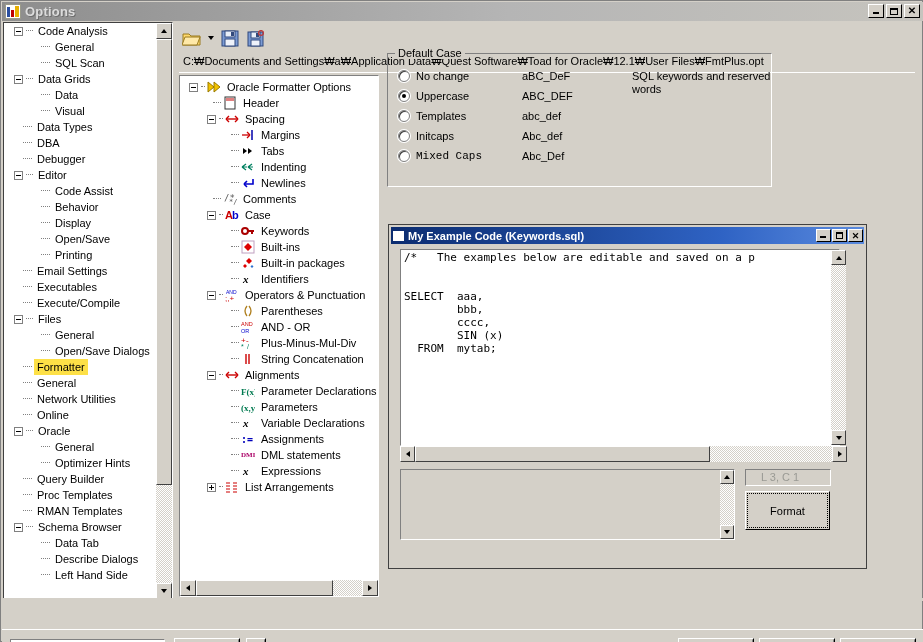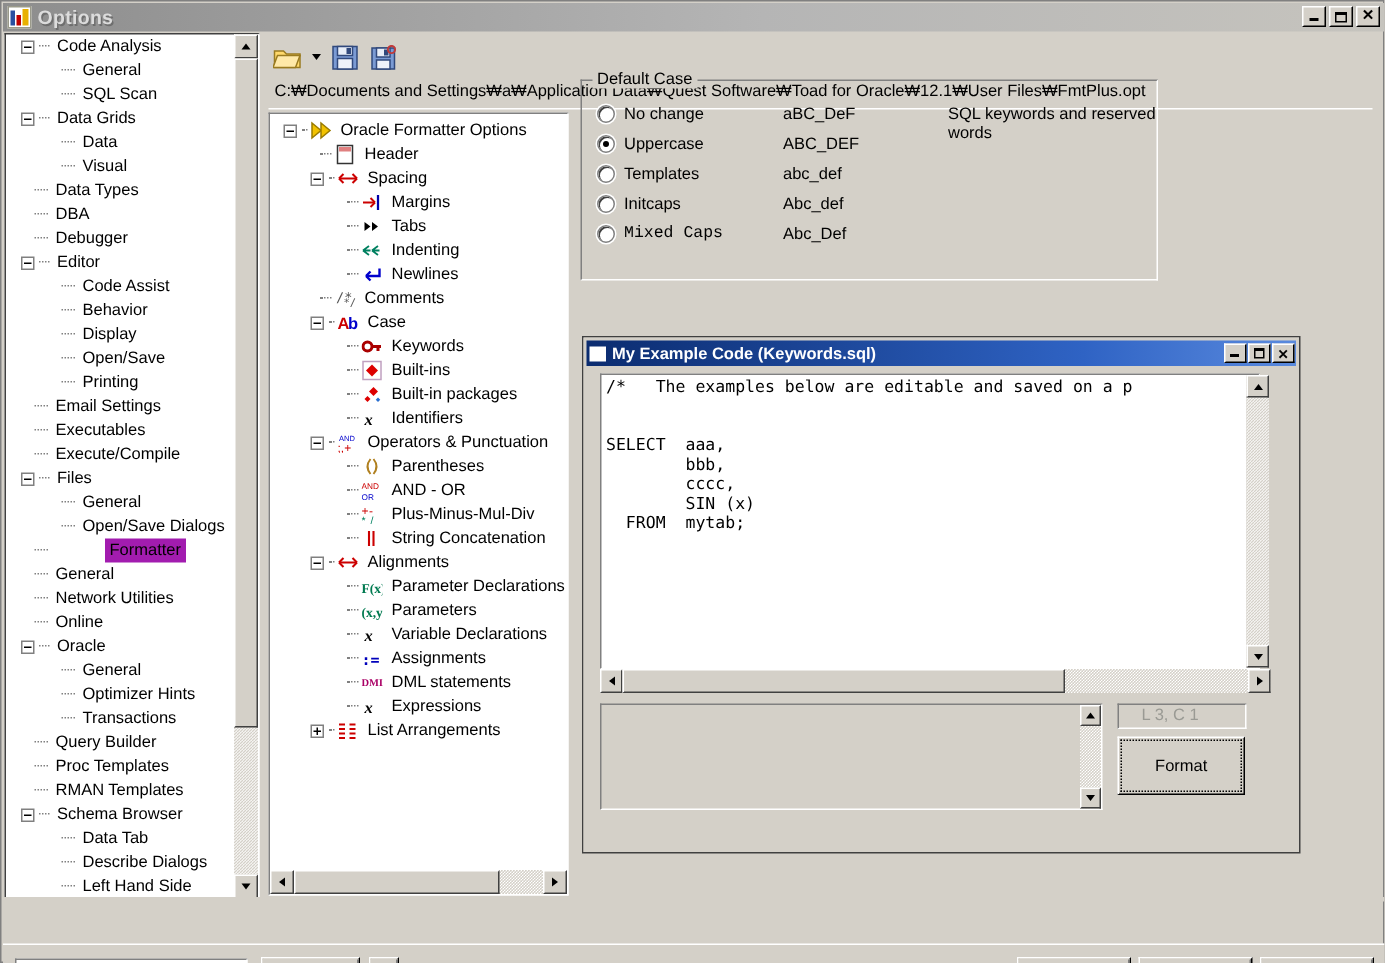--- a/index.html
+++ b/index.html
@@ -38,21 +38,21 @@
   .tb-btn .max-g{position:absolute;left:3px;top:3px;width:8px;height:7px;border:1px solid #000;border-top-width:2px;box-sizing:border-box;}
 
   
   .left-pane{position:absolute;left:2px;top:21px;width:170px;height:578px;
     background:#ffffff;border:1px solid;border-color:#404040 #ffffff #ffffff #404040;
     box-sizing:border-box;overflow:hidden;}
   .lt-inner{position:absolute;left:0;top:0;width:154px;height:100%;overflow:hidden;}
   .tree-row{height:16px;line-height:16px;white-space:nowrap;font-size:11px;color:#000;
     position:relative;display:flex;align-items:center;}
   .tree-row .tlabel{padding:0 3px;}
-  .tree-row.sel .tlabel{background:#a21caf;margin-left:36px;}
+  .tree-row.sel .tlabel{background:#fde047;}
   .exp{width:9px;height:9px;border:1px solid #808080;background:#fff;
     display:inline-block;position:relative;margin-right:3px;box-sizing:border-box;flex:none;}
   .exp:before{content:"";position:absolute;left:1px;top:3px;width:5px;height:1px;background:#000;}
   .exp.plus:after{content:"";position:absolute;left:3px;top:1px;width:1px;height:5px;background:#000;}
   .dotlead{display:inline-block;flex:none;height:1px;border-top:1px dotted #808080;margin-right:2px;}
 
   
   .sb-v{position:absolute;width:16px;background:#d4d0c8;}
   .sb-h{position:absolute;height:16px;background:#d4d0c8;}
   .sb-track{position:absolute;left:0;right:0;top:0;bottom:0;
@@ -310,25 +310,20 @@
           <span style="display: inline-block; flex: 0 0 auto; width: 28px; height: 1px;"></span>
           <span class="dotlead" style="width: 9px; margin-left: 9px;"></span>
           <span class="tlabel">General</span>
         </div>
         <div class="tree-row">
           <span style="display: inline-block; flex: 0 0 auto; width: 28px; height: 1px;"></span>
           <span class="dotlead" style="width: 9px; margin-left: 9px;"></span>
           <span class="tlabel">Optimizer Hints</span>
         </div>
         <div class="tree-row">
-          <span style="display: inline-block; flex: 0 0 auto; width: 28px; height: 1px;"></span>
-          <span class="dotlead" style="width: 9px; margin-left: 9px;"></span>
-          <span class="tlabel">Transactions</span>
-        </div>
-        <div class="tree-row">
           <span style="display: inline-block; flex: 0 0 auto; width: 10px; height: 1px;"></span>
           <span class="dotlead" style="width: 9px; margin-left: 9px;"></span>
           <span class="tlabel">Query Builder</span>
         </div>
         <div class="tree-row">
           <span style="display: inline-block; flex: 0 0 auto; width: 10px; height: 1px;"></span>
           <span class="dotlead" style="width: 9px; margin-left: 9px;"></span>
           <span class="tlabel">Proc Templates</span>
         </div>
         <div class="tree-row">

